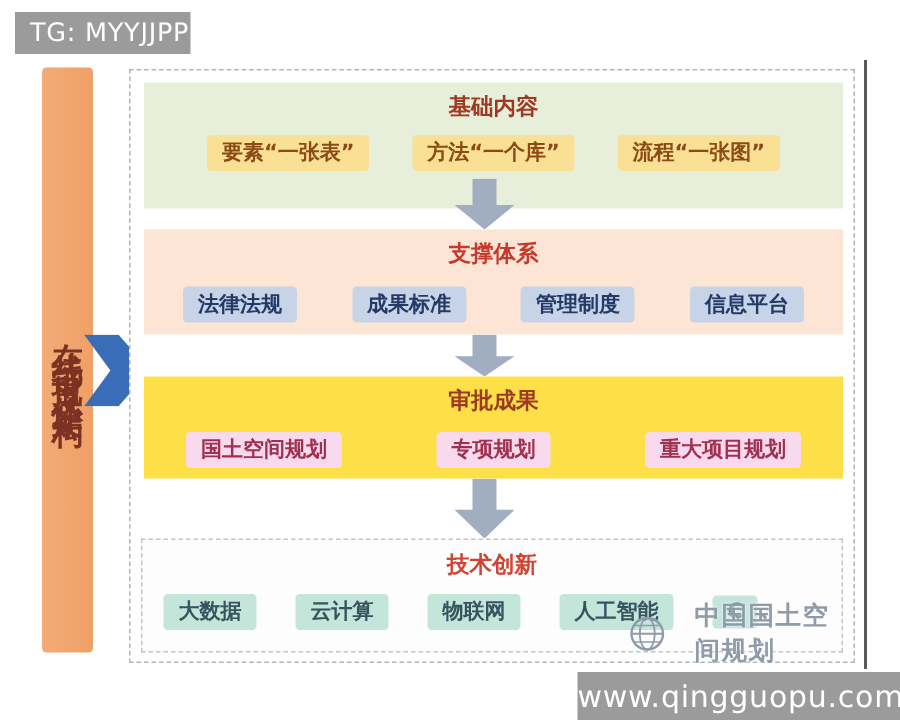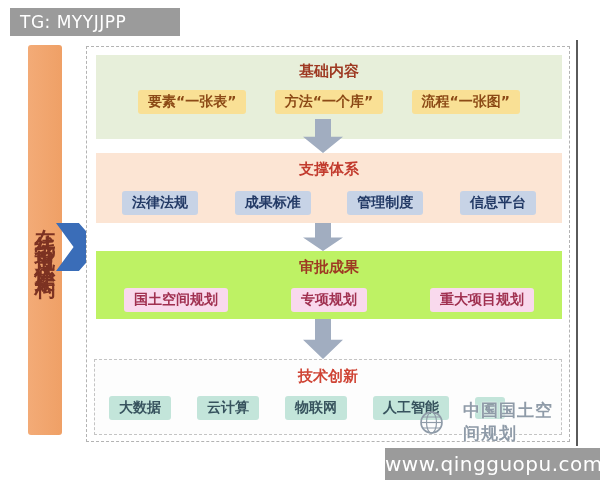--- a/index.html
+++ b/index.html
@@ -3,21 +3,21 @@
 <meta charset="utf-8">
 <style>
   html,body{margin:0;padding:0;}
   body{
     width:600px;height:480px;position:relative;background:#ffffff;
     font-family:"DejaVu Sans","Liberation Sans",sans-serif;
     overflow:hidden;
   }
   
   .topbar{
-    position:absolute;left:10px;top:8px;width:170px;height:28px;
+    position:absolute;left:10px;top:8px;width:117px;height:28px;
     background:#9b9b9b;color:#ffffff;font-size:17px;line-height:28px;
     padding-left:10px;box-sizing:border-box;letter-spacing:.5px;
   }
   
   .sidebar{
     position:absolute;left:28px;top:45px;width:34px;height:390px;
     background:linear-gradient(to right,#f3ab77,#efa066);
     border-radius:3px;display:flex;align-items:center;justify-content:center;
   }
   .sidebar .vtext{
@@ -53,21 +53,21 @@
   .s1{top:8px;height:84px;background:#e7efda;}
   .s1 .title{color:#9e3a23;}
   .s1 .pill-row{justify-content:space-between;padding:0 42px;}
   .s1 .pill{background:#f9e095;color:#8c4a16;}
   
   .s2{top:106px;height:70px;background:#fce5d4;}
   .s2 .title{color:#c23b2e;}
   .s2 .pill-row{justify-content:space-between;padding:0 26px;margin-top:12px;}
   .s2 .pill{background:#c7d3e6;color:#233a66;}
   
-  .s3{top:204px;height:68px;background:#bef264;}
+  .s3{top:204px;height:68px;background:#fde047;}
   .s3 .title{color:#9e3a23;}
   .s3 .pill-row{justify-content:space-between;padding:0 28px;margin-top:11px;}
   .s3 .pill{background:#f9d9ed;color:#a03050;}
   
   .s4{top:312px;left:7px;width:468px;height:76px;background:#fdfdfd;
       border:1px dashed #c4c4c4;}
   .s4 .title{color:#cf4435;}
   .s4 .pill-row{justify-content:flex-start;gap:26px;padding-left:14px;margin-top:10px;}
   .s4 .pill{background:#c3e5da;color:#37535e;}
   

